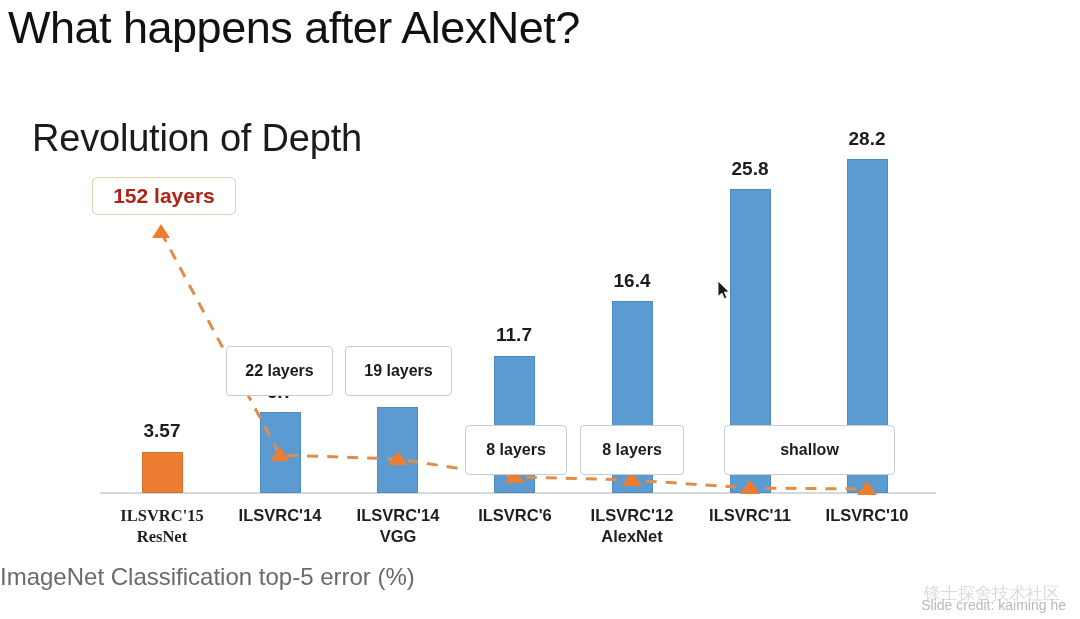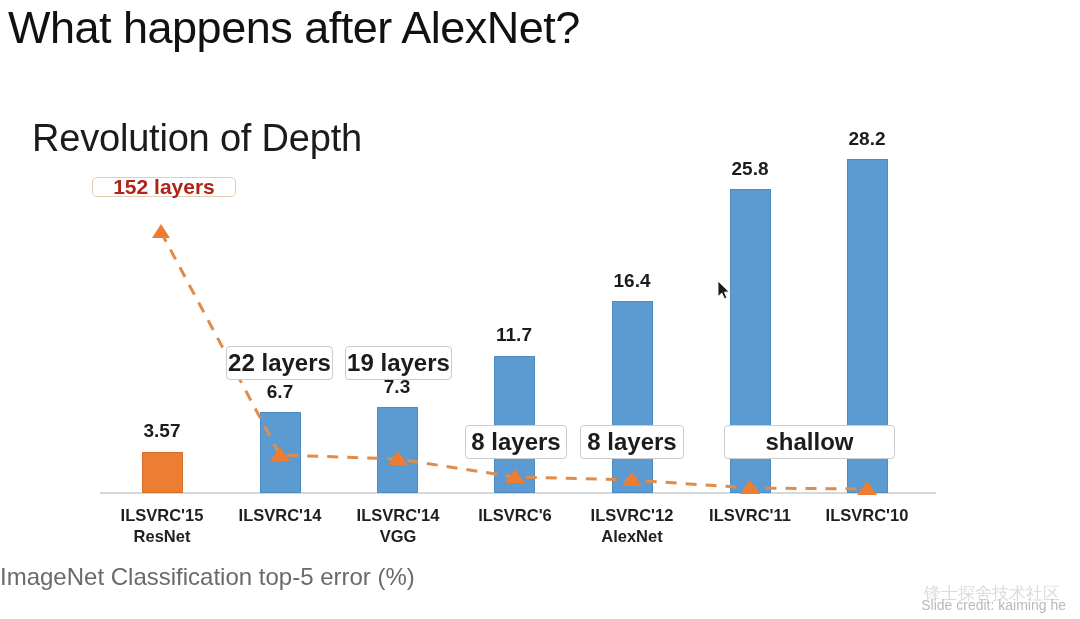--- a/index.html
+++ b/index.html
@@ -34,21 +34,21 @@
     font-weight: 400;
     color: #1b1b1b;
     letter-spacing: -0.2px;
     white-space: nowrap;
   }
 
   
   #badge-152 {
     position: absolute;
     left: 92px; top: 177px;
-    width: 144px; height: 20px;
+    width: 144px; height: 38px;
     border: 1.6px solid #e2cdb5;
     border-radius: 5px;
     background: #ffffff;
     display: flex;
     align-items: center;
     justify-content: center;
     font-size: 21px;
     font-weight: bold;
     color: #b02418;
     white-space: nowrap;
@@ -88,28 +88,28 @@
   #trend-svg {
     position: absolute;
     left: 0; top: 0;
     width: 1080px; height: 619px;
     pointer-events: none;
   }
 
   
   .anno-box {
     position: absolute;
-    height: 34px;
+    height: 50px;
     background: #ffffff;
     border: 1.4px solid #c8ccd0;
     border-radius: 4px;
     display: flex;
     align-items: center;
     justify-content: center;
-    font-size: 24px;
+    font-size: 16px;
     font-weight: 600;
     color: #1c1c1c;
     white-space: nowrap;
   }
 
   
   .xtick {
     position: absolute;
     width: 150px;
     text-align: center;
@@ -200,21 +200,21 @@
       </svg>
 
     <div id="anno-layer">
         <div class="anno-box" style="left: 226px; top: 346px; width: 107px;">22 layers</div>
         <div class="anno-box" style="left: 345px; top: 346px; width: 107px;">19 layers</div>
         <div class="anno-box" style="left: 465px; top: 425px; width: 102px;">8 layers</div>
         <div class="anno-box" style="left: 580px; top: 425px; width: 104px;">8 layers</div>
         <div class="anno-box" style="left: 724px; top: 425px; width: 171px;">shallow</div>
       </div>
     <div id="xticks-layer">
-        <div class="xtick" style="left: 87px; top: 505px;"><span>ILSVRC'15</span><span class="l2">ResNet</span></div>
+        <div class="xtick" style="left: 87px; top: 505px; font-family: Liberation Serif, serif;"><span>ILSVRC'15</span><span class="l2">ResNet</span></div>
         <div class="xtick" style="left: 205px; top: 505px;"><span>ILSVRC'14</span></div>
         <div class="xtick" style="left: 323px; top: 505px;"><span>ILSVRC'14</span><span class="l2">VGG</span></div>
         <div class="xtick" style="left: 440px; top: 505px;"><span>ILSVRC'6</span></div>
         <div class="xtick" style="left: 557px; top: 505px;"><span>ILSVRC'12</span><span class="l2">AlexNet</span></div>
         <div class="xtick" style="left: 675px; top: 505px;"><span>ILSVRC'11</span></div>
         <div class="xtick" style="left: 792px; top: 505px;"><span>ILSVRC'10</span></div>
       </div>
   </div>
 
   <div id="axis-caption">ImageNet Classification top-5 error (%)</div>

